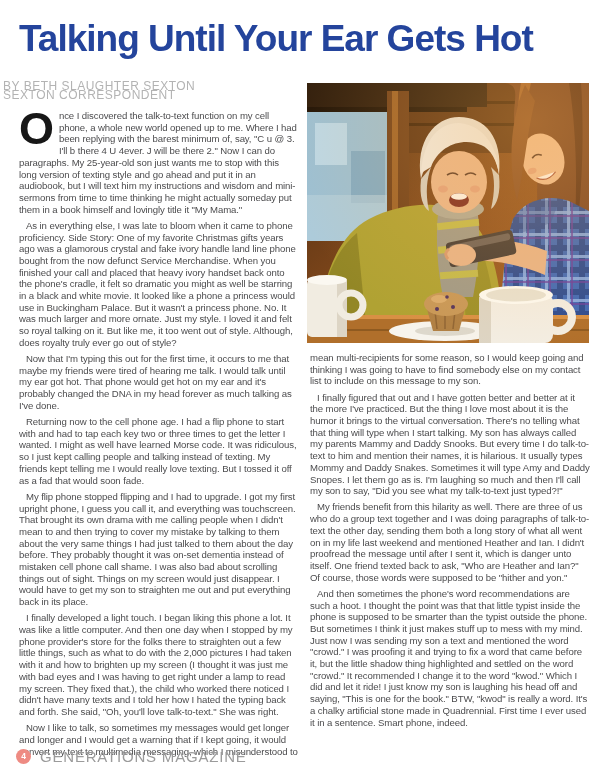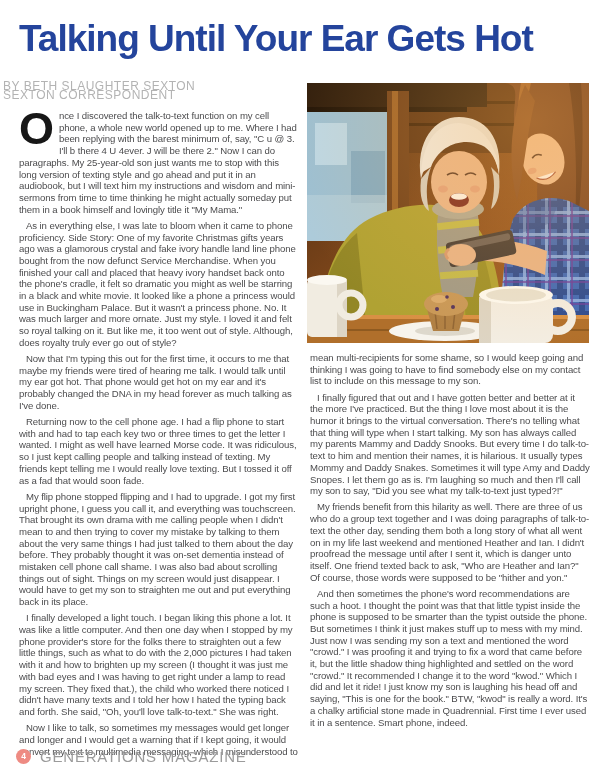--- a/index.html
+++ b/index.html
@@ -222,21 +222,21 @@
     <div class="col col-left">
       <p><span class="dropcap">O</span><span>nce I discovered the talk-to-text function on my cell phone, a whole new world opened up to me. Where I had been replying with the barest minimum of, say, "C u @ 3. I'll b there 4 U 4ever. J will be there 2." Now I can do paragraphs. My 25-year-old son just wants me to stop with this long version of texting style and go ahead and put it in an audiobook, but I will text him my instructions and wisdom and mini-sermons from time to time thinking he might actually someday put them in a book himself and lovingly title it "My Mama."</span></p>
       <p class="indent">As in everything else, I was late to bloom when it came to phone proficiency. Side Story: One of my favorite Christmas gifts years ago was a glamorous crystal and fake ivory handle land line phone bought from the now defunct Service Merchandise. When you finished your call and placed that heavy ivory handset back onto the phone's cradle, it felt so dramatic you might as well be starring in a black and white movie. It looked like a phone a princess would use in Buckingham Palace. But it wasn't a princess phone. No. It was much larger and more ornate. Just my style. I loved it and felt so royal talking on it. But like me, it too went out of style. Although, does royalty truly ever go out of style?</p>
       <p class="indent">Now that I'm typing this out for the first time, it occurs to me that maybe my friends were tired of hearing me talk. I would talk until my ear got hot. That phone would get hot on my ear and it's probably changed the DNA in my head forever as much talking as I've done.</p>
       <p class="indent">Returning now to the cell phone age. I had a flip phone to start with and had to tap each key two or three times to get the letter I wanted. I might as well have learned Morse code. It was ridiculous, so I just kept calling people and talking instead of texting. My friends kept telling me I would really love texting. But I tossed it off as a fad that would soon fade.</p>
       <p class="indent">My flip phone stopped flipping and I had to upgrade. I got my first upright phone, I guess you call it, and everything was touchscreen. That brought its own drama with me calling people when I didn't mean to and then trying to cover my mistake by talking to them about the very same things I had just talked to them about the day before. They probably thought it was on-set dementia instead of mistaken cell phone call shame. I was also bad about scrolling things out of sight. Things on my screen would just disappear. I would have to get my son to straighten me out and put everything back in its place.</p>
       <p class="indent">I finally developed a light touch. I began liking this phone a lot. It was like a little computer. And then one day when I stopped by my phone provider's store for the folks there to straighten out a few little things, such as what to do with the 2,000 pictures I had taken with it and how to brighten up my screen (I thought it was just me with bad eyes and I was having to get right under a lamp to read my screen. They fixed that.), the child who worked there noticed I didn't have many texts and I told her how I hated the typing back and forth. She said, "Oh, you'll love talk-to-text." She was right.</p>
       <p class="indent">Now I like to talk, so sometimes my messages would get longer and longer and I would get a warning that if I kept going, it would convert my text to multimedia messaging, which I misunderstood to</p>
     </div>
     <div class="col col-right">
-      <p>mean multi-recipients for some shame, so I would keep going and thinking I was going to have to find somebody else on my contact list to include on this message to my son.</p>
+      <p>mean multi-recipients for some reason, so I would keep going and thinking I was going to have to find somebody else on my contact list to include on this message to my son.</p>
       <p class="indent">I finally figured that out and I have gotten better and better at it the more I've practiced. But the thing I love most about it is the humor it brings to the virtual conversation. There's no telling what that thing will type when I start talking. My son has always called my parents Mammy and Daddy Snooks. But every time I do talk-to-text to him and mention their names, it is hilarious. It usually types Mommy and Daddy Snakes. Sometimes it will type Amy and Daddy Snopes. I let them go as is. I'm laughing so much and then I'll call my son to say, "Did you see what my talk-to-text just typed?!"</p>
       <p class="indent">My friends benefit from this hilarity as well. There are three of us who do a group text together and I was doing paragraphs of talk-to-text the other day, sending them both a long story of what all went on in my life last weekend and mentioned Heather and Ian. I didn't proofread the message until after I sent it, which is danger unto itself. One friend texted back to ask, "Who are Heather and Ian?" Of course, those words were supposed to be "hither and yon."</p>
       <p class="indent">And then sometimes the phone's word recommendations are such a hoot. I thought the point was that that little typist inside the phone is supposed to be smarter than the typist outside the phone. But sometimes I think it just makes stuff up to mess with my mind. Just now I was sending my son a text and mentioned the word "crowd." I was proofing it and trying to fix a word that came before it, but the little shadow thing highlighted and settled on the word "crowd." It recommended I change it to the word "kwod." Which I did and let it ride! I just know my son is laughing his head off and saying, "This is one for the book." BTW, "kwod" is really a word. It's a chalky artificial stone made in Quadrennial. First time I ever used it in a sentence. Smart phone, indeed.</p>
     </div>
   </div>
 
   <div class="footer">
     <span class="page-badge">4</span>
     <span class="mag-name">GENERATIONS MAGAZINE</span>
   </div>

